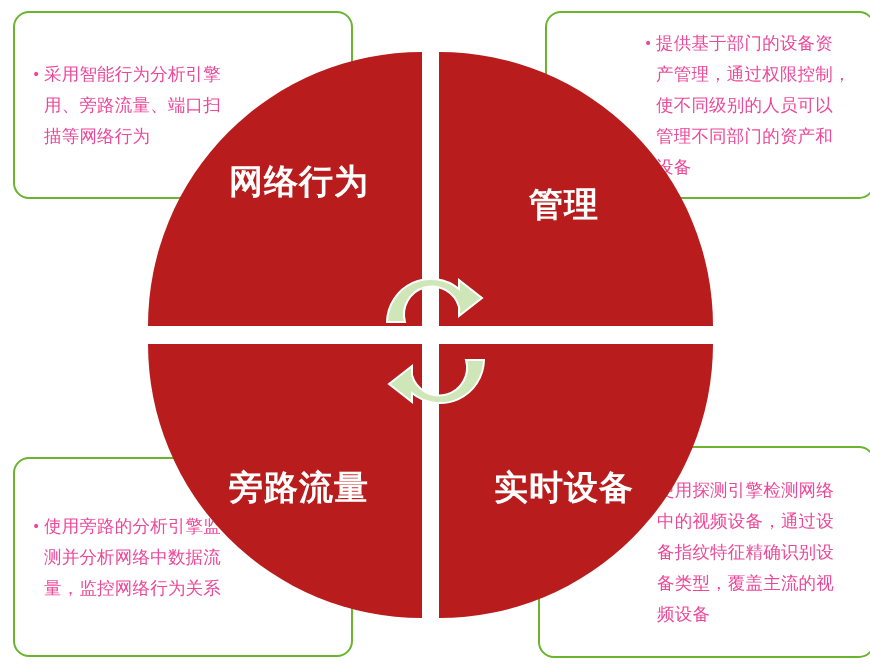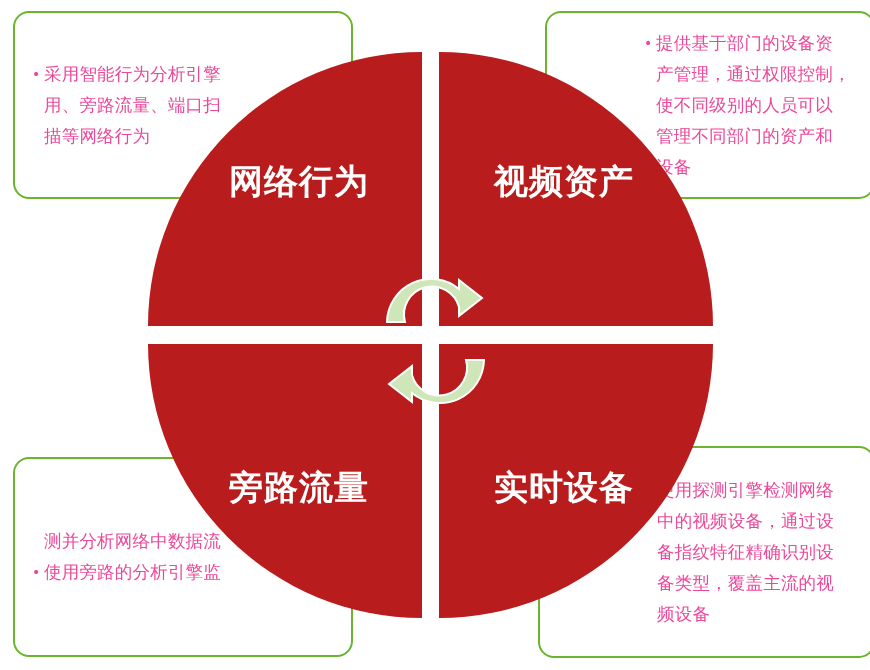--- a/index.html
+++ b/index.html
@@ -120,43 +120,44 @@
       <span class="bullet-line first">提供基于部门的设备资</span>
       <span class="bullet-line">产管理，通过权限控制，</span>
       <span class="bullet-line">使不同级别的人员可以</span>
       <span class="bullet-line">管理不同部门的资产和</span>
       <span class="bullet-line">设备</span>
     </div>
   </div>
 
   <div class="callout" id="callout-bl">
     <div class="txt">
+      <span class="bullet-line first">使用旁路的分析引擎监</span>
       <span class="bullet-line">测并分析网络中数据流</span>
-      <span class="bullet-line first">使用旁路的分析引擎监</span>
+      <span class="bullet-line">量，监控网络行为关系</span>
     </div>
   </div>
 
   <div class="callout" id="callout-br">
     <div class="txt">
       <span class="bullet-line first">使用探测引擎检测网络</span>
       <span class="bullet-line">中的视频设备，通过设</span>
       <span class="bullet-line">备指纹特征精确识别设</span>
       <span class="bullet-line">备类型，覆盖主流的视</span>
       <span class="bullet-line">频设备</span>
     </div>
   </div>
 
   <div id="circle-wrap">
 
     <div class="quad" id="quad-tl">
       <div class="quad-label"><span>网络行为</span><br></div>
     </div>
 
     <div class="quad" id="quad-tr">
-      <div class="quad-label"><span>视频资产</span><br></div>
+      <div class="quad-label"><br><span>管理</span></div>
     </div>
 
     <div class="quad" id="quad-bl">
       <div class="quad-label"><span>旁路流量</span><br></div>
     </div>
 
     <div class="quad" id="quad-br">
       <div class="quad-label"><span>实时设备</span><br></div>
     </div>
   </div>

